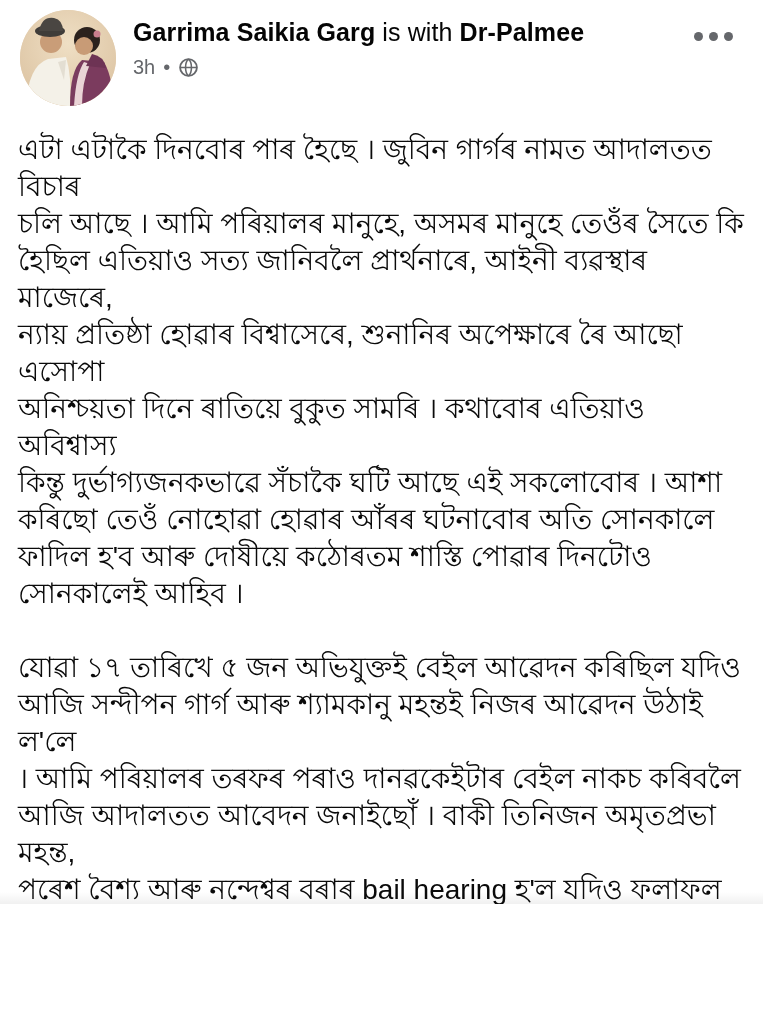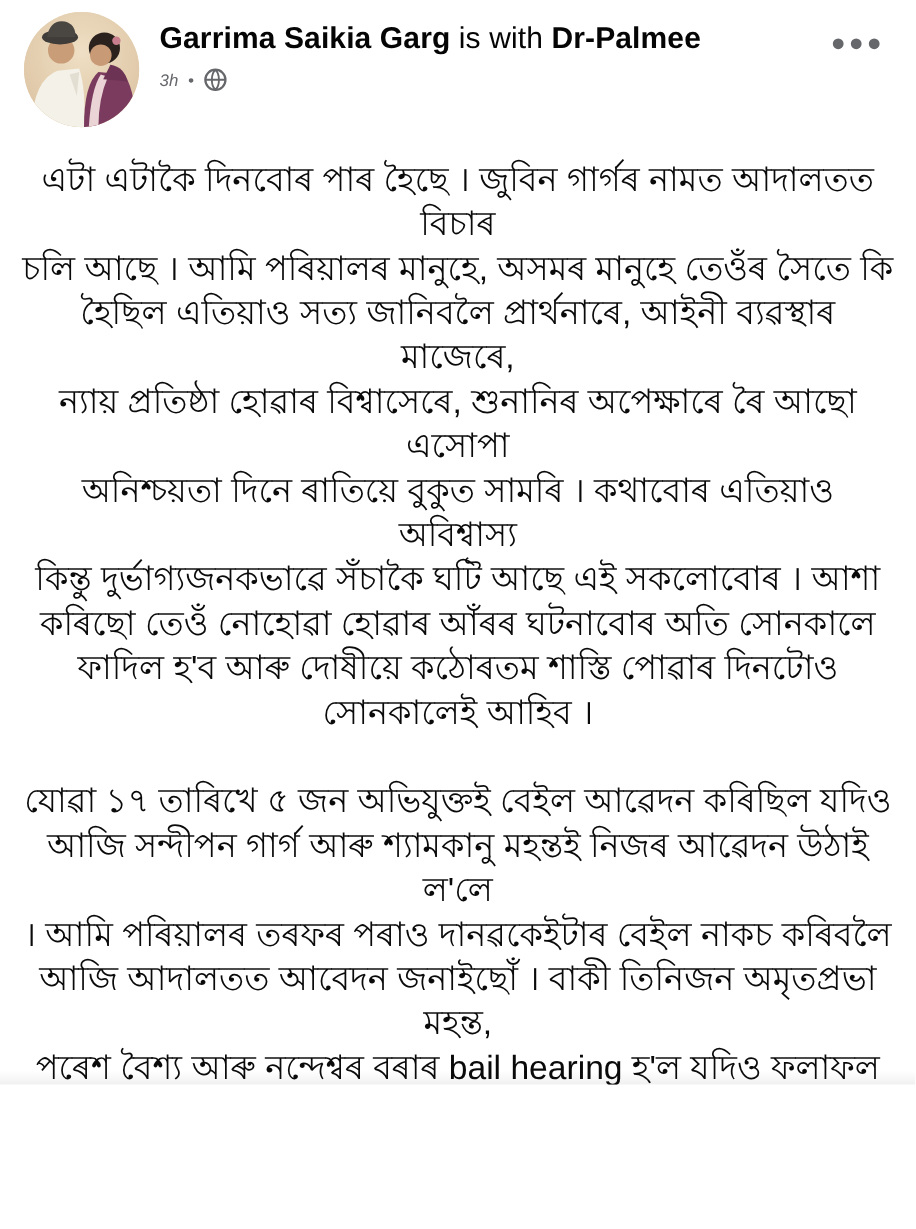--- a/index.html
+++ b/index.html
@@ -44,22 +44,21 @@
     letter-spacing: 0.1px;
     max-width: 560px;
   }
   .post-title .bold { font-weight: 700; }
   .post-meta {
     margin-top: 5px;
     display: flex;
     align-items: center;
     gap: 8px;
     color: #65676B;
-    font-size: 14px;
-    font-style: italic;
+    font-size: 20px;
   }
   .globe-icon { display: inline-flex; color: #65676B; }
   .globe-icon svg { width: 21px; height: 21px; display: block; }
 
   .more-button {
     position: absolute;
     top: 24px;
     right: 26px;
     display: flex;
     gap: 6px;
@@ -74,21 +73,21 @@
   }
 
   
   .post-body {
     padding: 25px 18px 0 18px;
     color: #0a0a0a;
     font-size: 28px;
     line-height: 37px;
     overflow: hidden;
   }
-  .para { white-space: pre-line; text-align: center; }
+  .para { white-space: pre-line; }
   .para + .para { margin-top: 37px; }
 
   .bottom-fade {
     position: absolute;
     left: 0;
     bottom: 0;
     width: 100%;
     height: 12px;
     background: linear-gradient(180deg, rgba(0,0,0,0) 0%, rgba(0,0,0,0.06) 100%);
     pointer-events: none;

